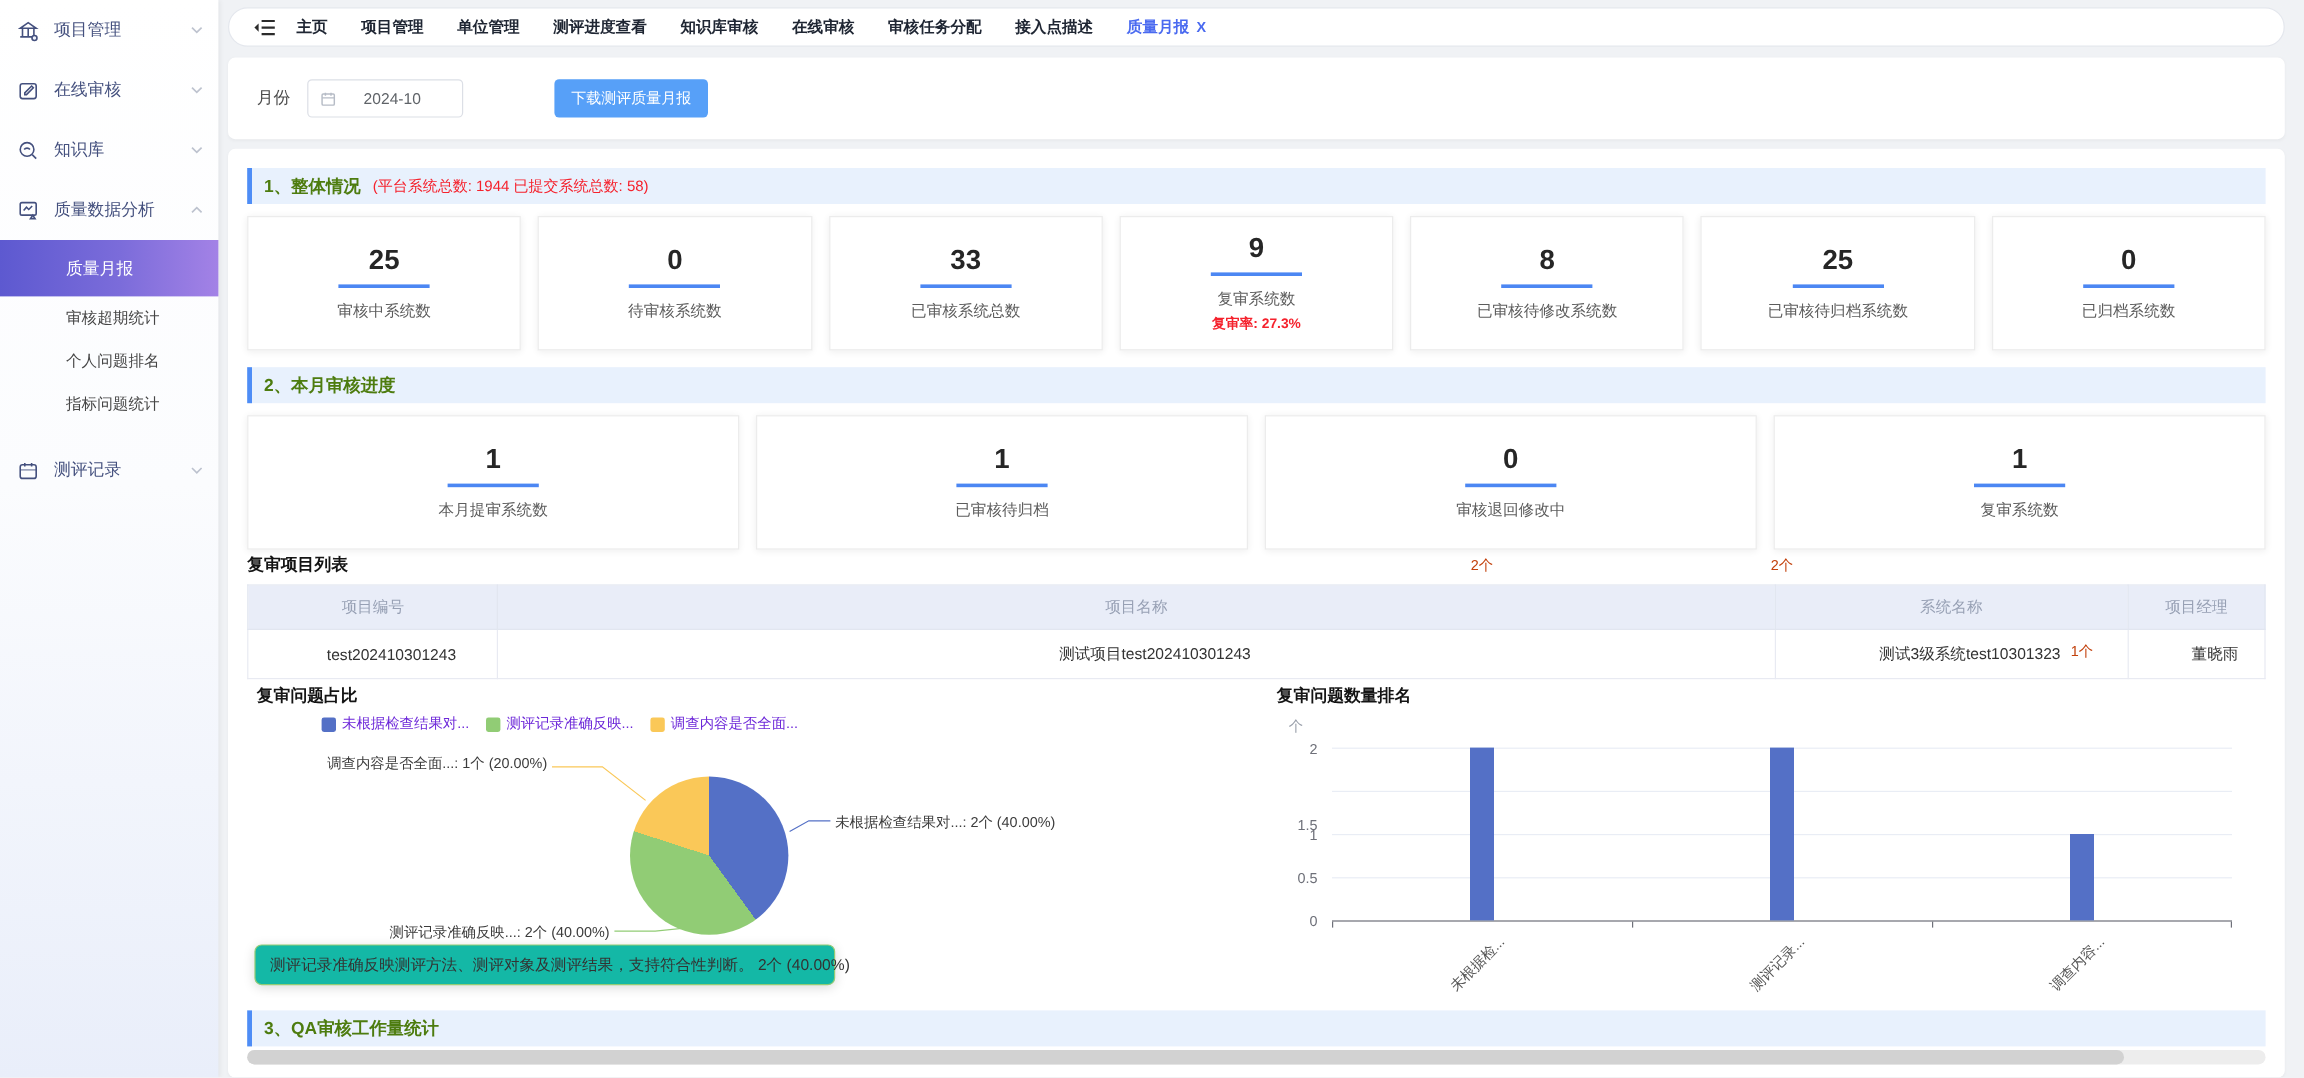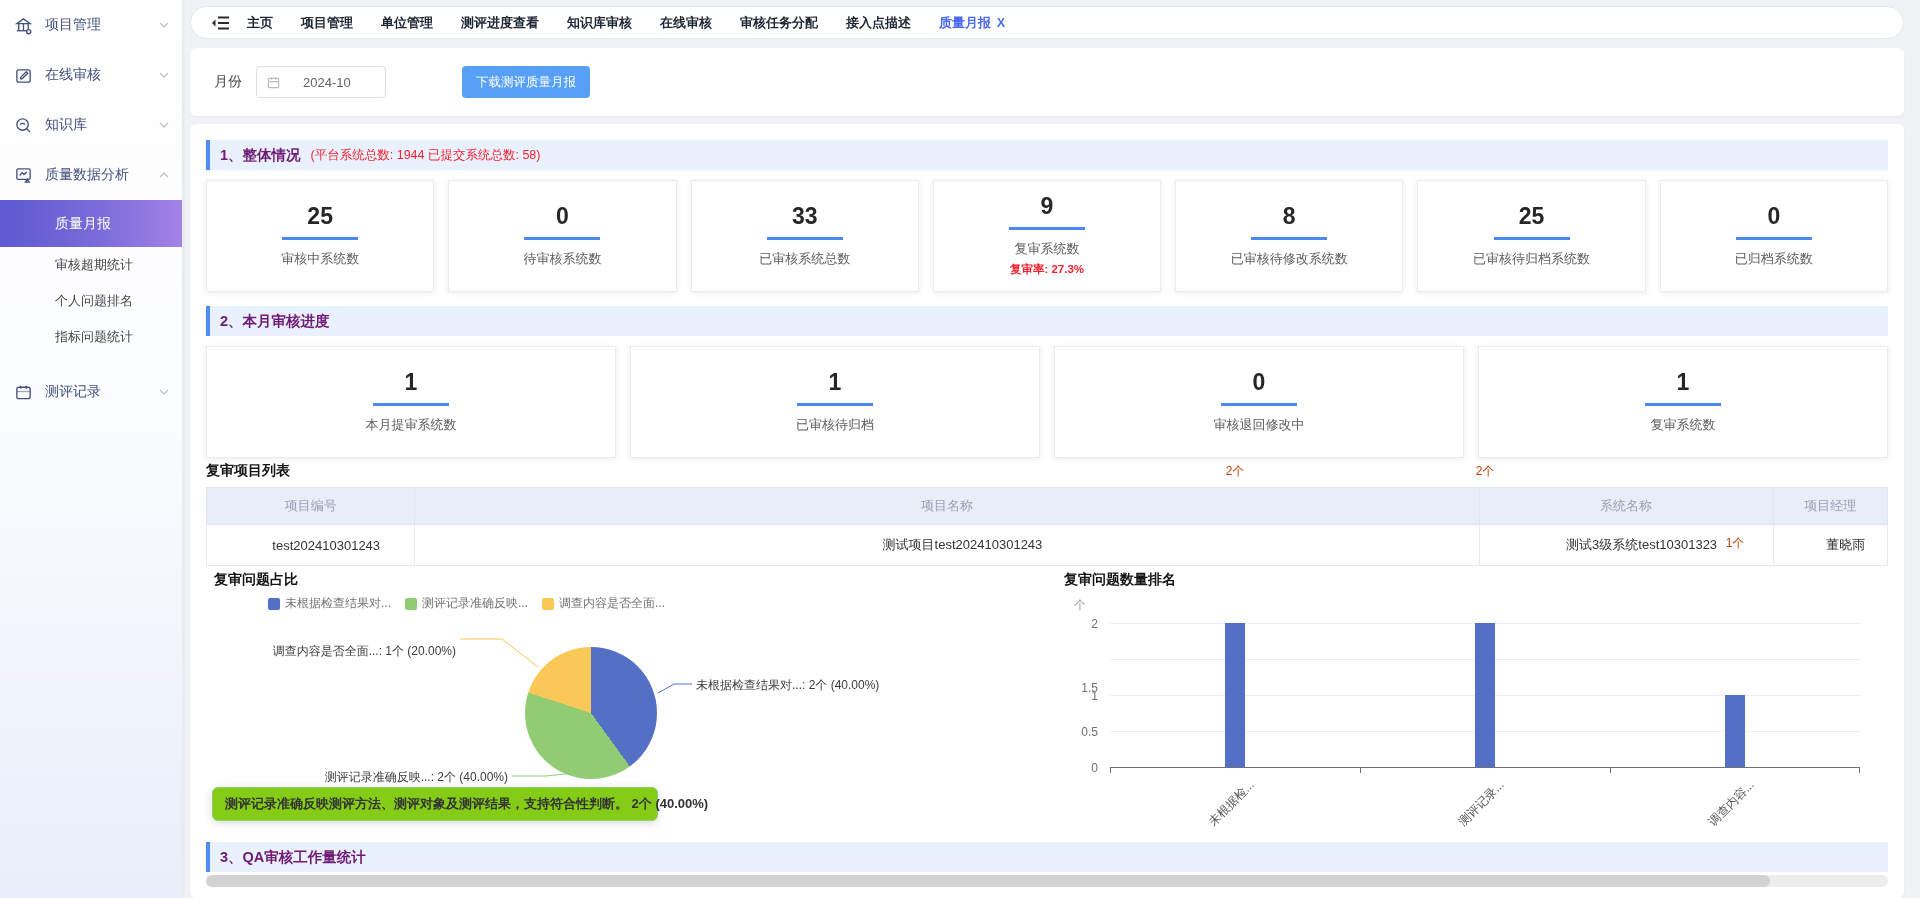--- a/index.html
+++ b/index.html
@@ -36,21 +36,21 @@
   .month-input .val{font-size:13px;color:#5f6368;}
   .dl-btn{margin-left:76px;height:32px;padding:0 14px;background:#57a0f8;border:none;border-radius:4px;
     color:#fff;font-size:12.5px;cursor:pointer;font-family:Liberation Mono, monospace;}
 
   
   .main-card{position:absolute;left:190px;top:124px;width:1714px;height:774px;background:#fff;border-radius:6px;
     box-shadow:0 1px 3px rgba(0,0,0,.04);z-index:2;}
 
   .sec-header{position:absolute;left:16px;right:16px;height:30px;background:#e8f1fd;border-left:4px solid #4e8df6;
     display:flex;align-items:center;padding-left:10px;box-sizing:border-box;}
-  .sec-title{font-size:14.5px;font-weight:700;color:#701a75;}
+  .sec-title{font-size:14.5px;font-weight:700;color:#4d7c0f;}
   .sec-sub{font-size:12.5px;color:#f5222d;margin-left:10px;}
 
   .cards-row{position:absolute;left:16px;right:16px;display:flex;gap:14px;}
   .stat-card{flex:1;background:#fff;border:1px solid #ececec;box-shadow:0 1px 6px rgba(0,0,0,.07);
     display:flex;flex-direction:column;align-items:center;justify-content:center;height:112px;box-sizing:border-box;}
   .stat-num{font-size:23px;font-weight:700;color:#262626;line-height:1;}
   .stat-line{width:76px;height:3px;background:#4c87f3;margin:9px 0 10px;}
   .stat-label{font-size:13px;color:#5c5c5c;}
   .stat-extra{font-size:11.5px;color:#f5222d;margin-top:4px;font-weight:700;}
 
@@ -58,27 +58,27 @@
   .rtable{position:absolute;left:16px;right:16px;border-collapse:collapse;table-layout:fixed;width:calc(100% - 32px);}
   .rtable th{background:#e9edf8;color:#97a0b4;font-size:13px;font-weight:400;height:34px;border:1px solid #e2e6f0;}
   .rtable td{background:#fff;color:#333;font-size:13px;text-align:center;height:38px;border:1px solid #e8eaf2;padding-left:32px;}
 
   
   .chart{position:absolute;top:441px;height:270px;}
   .chart-title{position:absolute;left:8px;top:6px;font-size:14px;font-weight:700;color:#141414;}
   .legend{position:absolute;left:62px;top:30px;display:flex;gap:14px;align-items:center;}
   .legend-item{display:flex;align-items:center;gap:5px;}
   .legend-swatch{width:12px;height:12px;border-radius:2px;}
-  .legend-text{font-size:12px;color:#737373;}
+  .legend-text{font-size:12px;color:#6d28d9;}
   .pie{position:absolute;left:319px;top:82px;width:132px;height:132px;border-radius:50%;}
   .pie-label{position:absolute;font-size:12px;color:#3c3c3c;white-space:nowrap;}
   .leaders{position:absolute;left:0;top:0;width:834px;height:270px;pointer-events:none;}
-  .pie-tooltip{position:absolute;left:6px;top:222px;width:446px;height:34px;background:#84cc16;border:1px solid #91cc75;
+  .pie-tooltip{position:absolute;left:6px;top:222px;width:484px;height:34px;background:#14b8a6;border:1px solid #91cc75;
     border-radius:6px;box-shadow:0 2px 10px rgba(0,0,0,.15);display:flex;align-items:center;padding:0 12px;
-    box-sizing:border-box;font-size:13px;color:#333;white-space:nowrap;z-index:6;font-weight:bold;}
+    box-sizing:border-box;font-size:13px;color:#333;white-space:nowrap;z-index:6;}
 
   .axis-name{position:absolute;left:34px;top:32px;font-size:12px;color:#9aa0ab;}
   .plot{position:absolute;left:70px;top:58px;width:750px;height:144px;}
   .gridline{position:absolute;left:0;right:0;height:1px;background:#e9edf5;}
   .axis-x{position:absolute;left:0;right:0;bottom:-1px;height:1px;background:#6e7079;}
   .xtick{position:absolute;bottom:-6px;width:1px;height:5px;background:#6e7079;}
   .ytick{position:absolute;width:30px;text-align:right;font-size:12px;color:#6e7079;transform:translateY(-6px);}
   .bar{position:absolute;bottom:0;width:20px;}
   .bar-val{position:absolute;font-size:12px;color:#c2410c;transform:translateX(-50%);white-space:nowrap;text-align:center;}
   .xlabel{position:absolute;font-size:12px;color:#555;white-space:nowrap;
@@ -309,21 +309,21 @@
           <span class="legend-swatch" style="background: rgb(250, 200, 88);"></span>
           <span class="legend-text">调查内容是否全面...</span>
         </span>
       </div>
       <svg class="leaders" viewBox="0 0 834 270" fill="none" stroke-width="1">
         <polyline points="254,74 296,74 332,102" stroke="#fac858"></polyline>
         <polyline points="452,128 468,119 486,119" stroke="#5470c6"></polyline>
         <polyline points="398,205 340,211 306,211" stroke="#91cc75"></polyline>
       </svg>
       <div class="pie" style="background: conic-gradient(rgb(84, 112, 198) 0deg, rgb(84, 112, 198) 144deg, rgb(145, 204, 117) 144deg, rgb(145, 204, 117) 288deg, rgb(250, 200, 88) 288deg, rgb(250, 200, 88) 360deg);"></div>
-      <div class="pie-label" style="left:0;top:78px;width:250px;text-align:right;">调查内容是否全面...: 1个  (20.00%)</div>
+      <div class="pie-label" style="left:0;top:63px;width:250px;text-align:right;">调查内容是否全面...: 1个  (20.00%)</div>
       <div class="pie-label" style="left:490px;top:112px;">未根据检查结果对...: 2个  (40.00%)</div>
       <div class="pie-label" style="left:50px;top:204px;width:252px;text-align:right;">测评记录准确反映...: 2个  (40.00%)</div>
       <div class="pie-tooltip">测评记录准确反映测评方法、测评对象及测评结果，支持符合性判断。 2个 (40.00%)</div>
     </div>
 
     <div class="chart" style="left:850px;width:849px;">
       <div class="chart-title" style="left:24px;">复审问题数量排名</div>
       <div class="axis-name">个</div>
       <div class="ytick" style="left:28px;top:202px;">0</div>
       <div class="ytick" style="left:28px;top:166px;">0.5</div>

